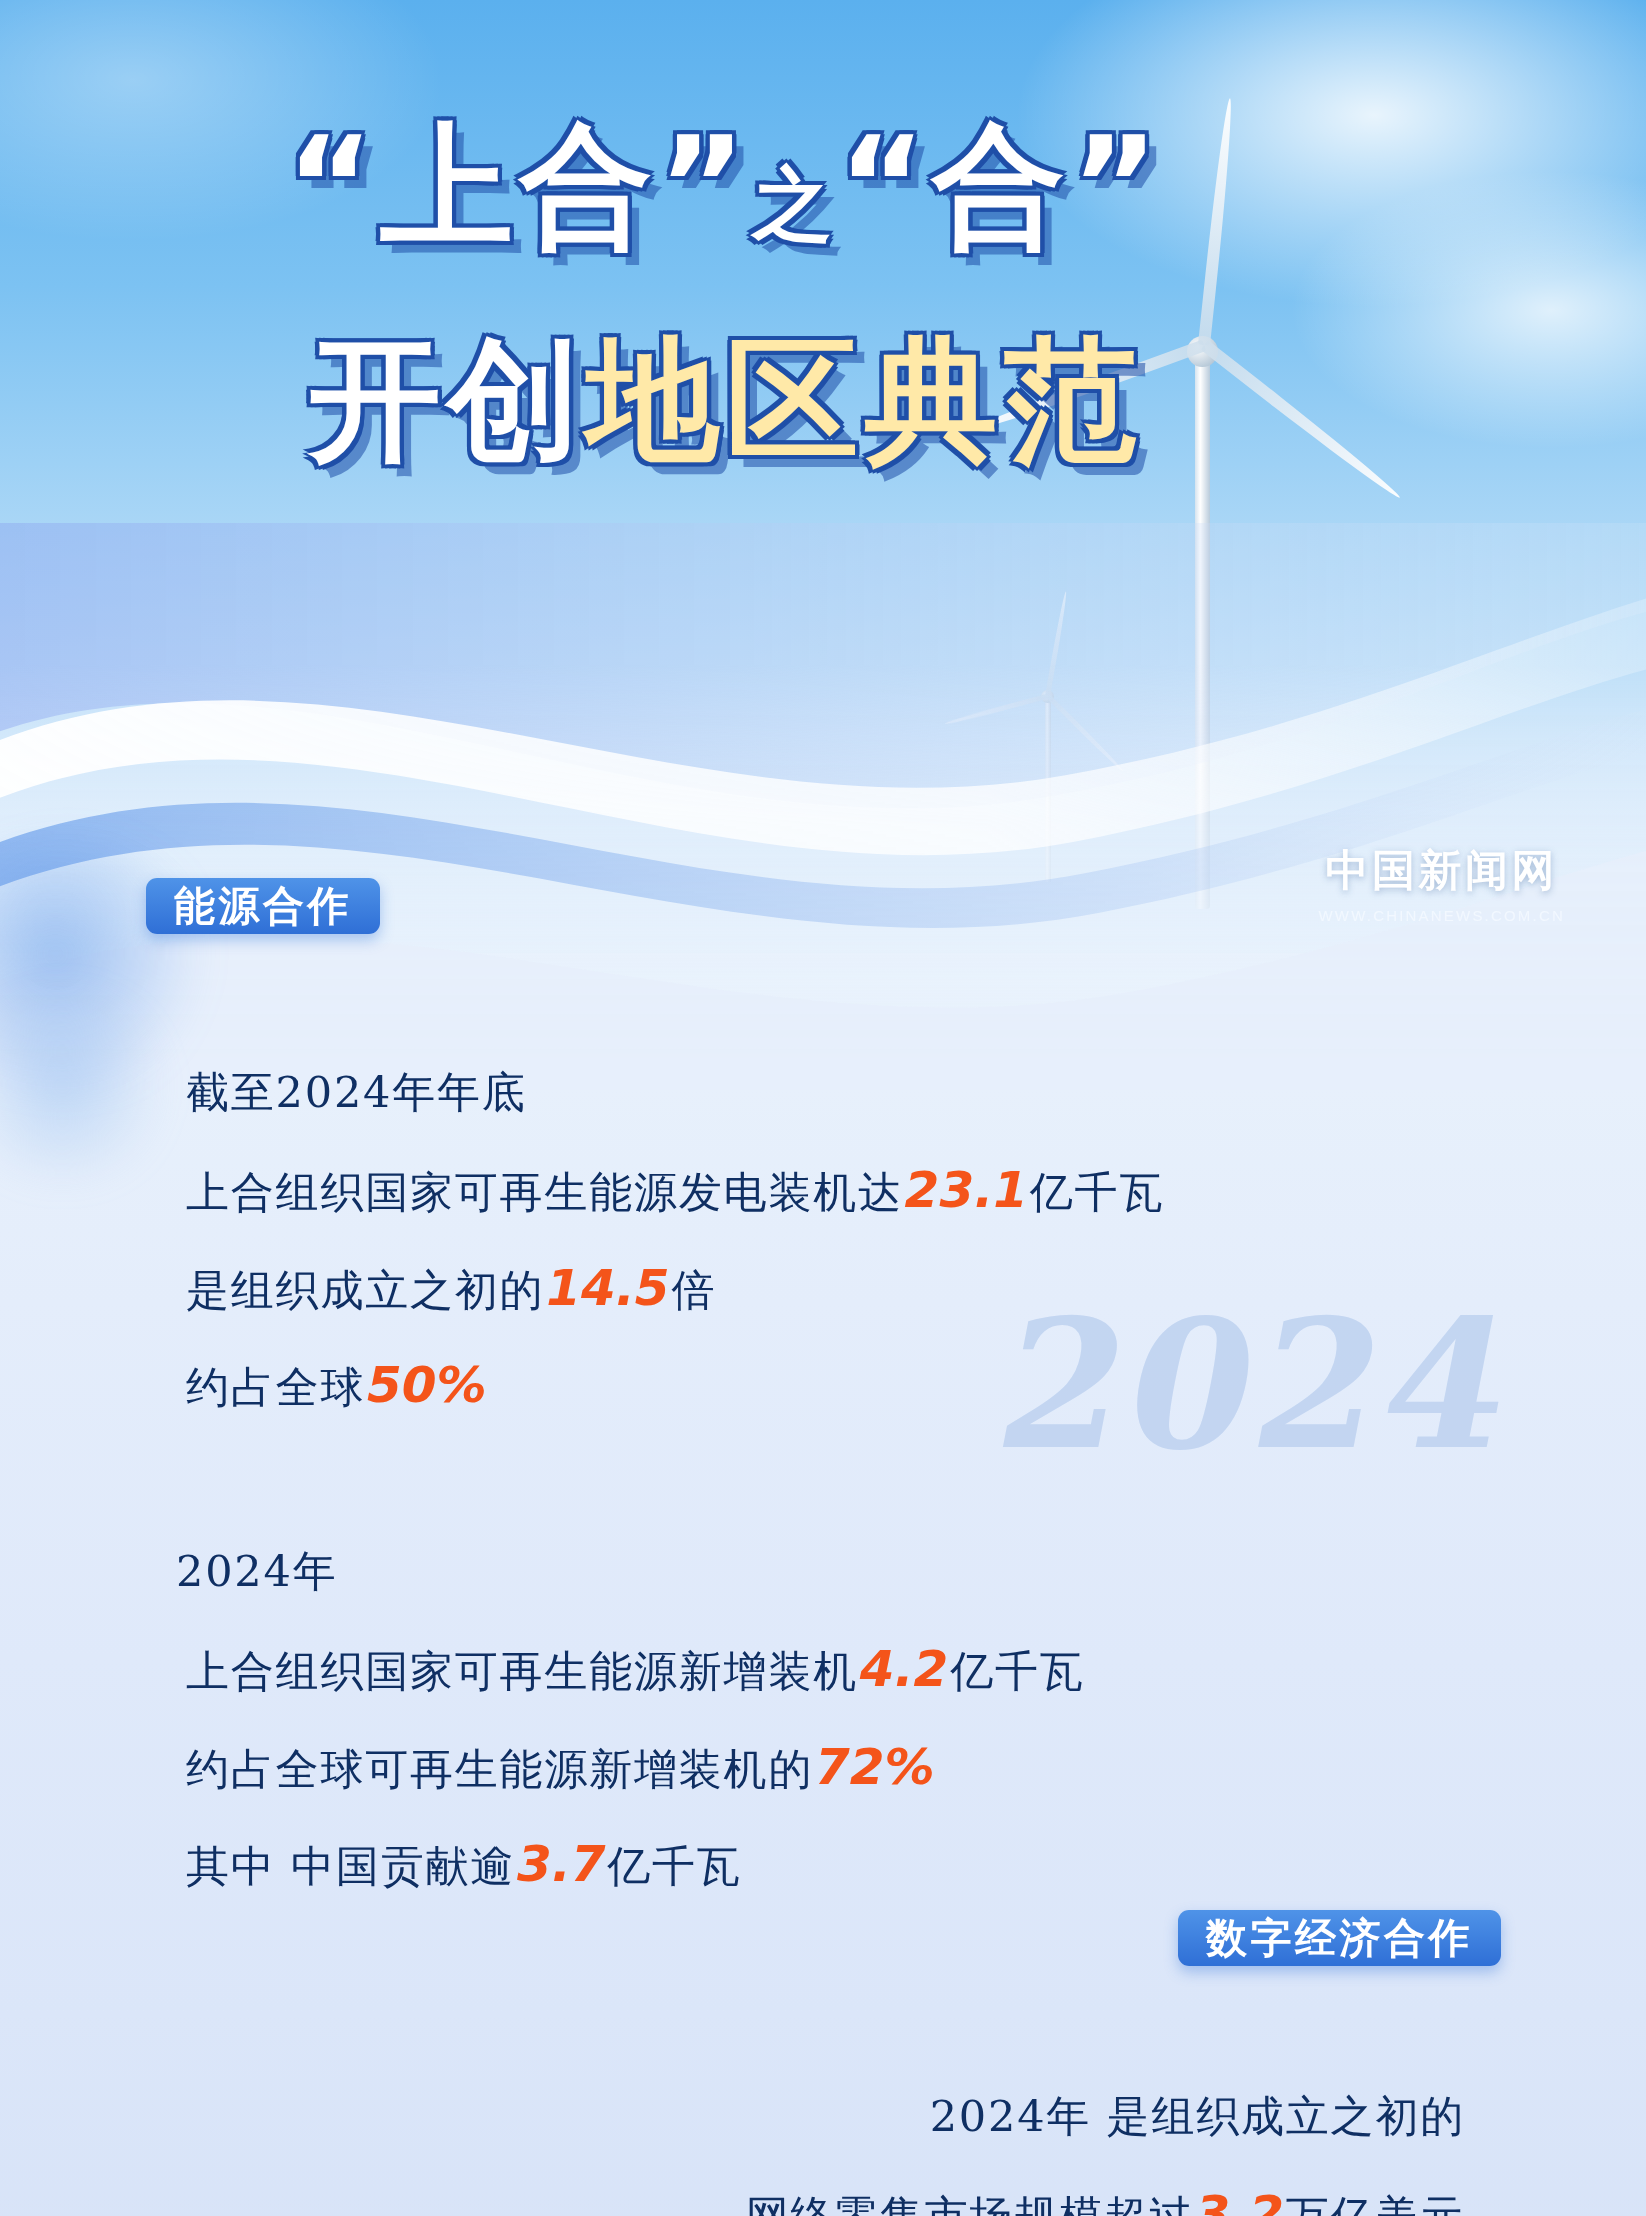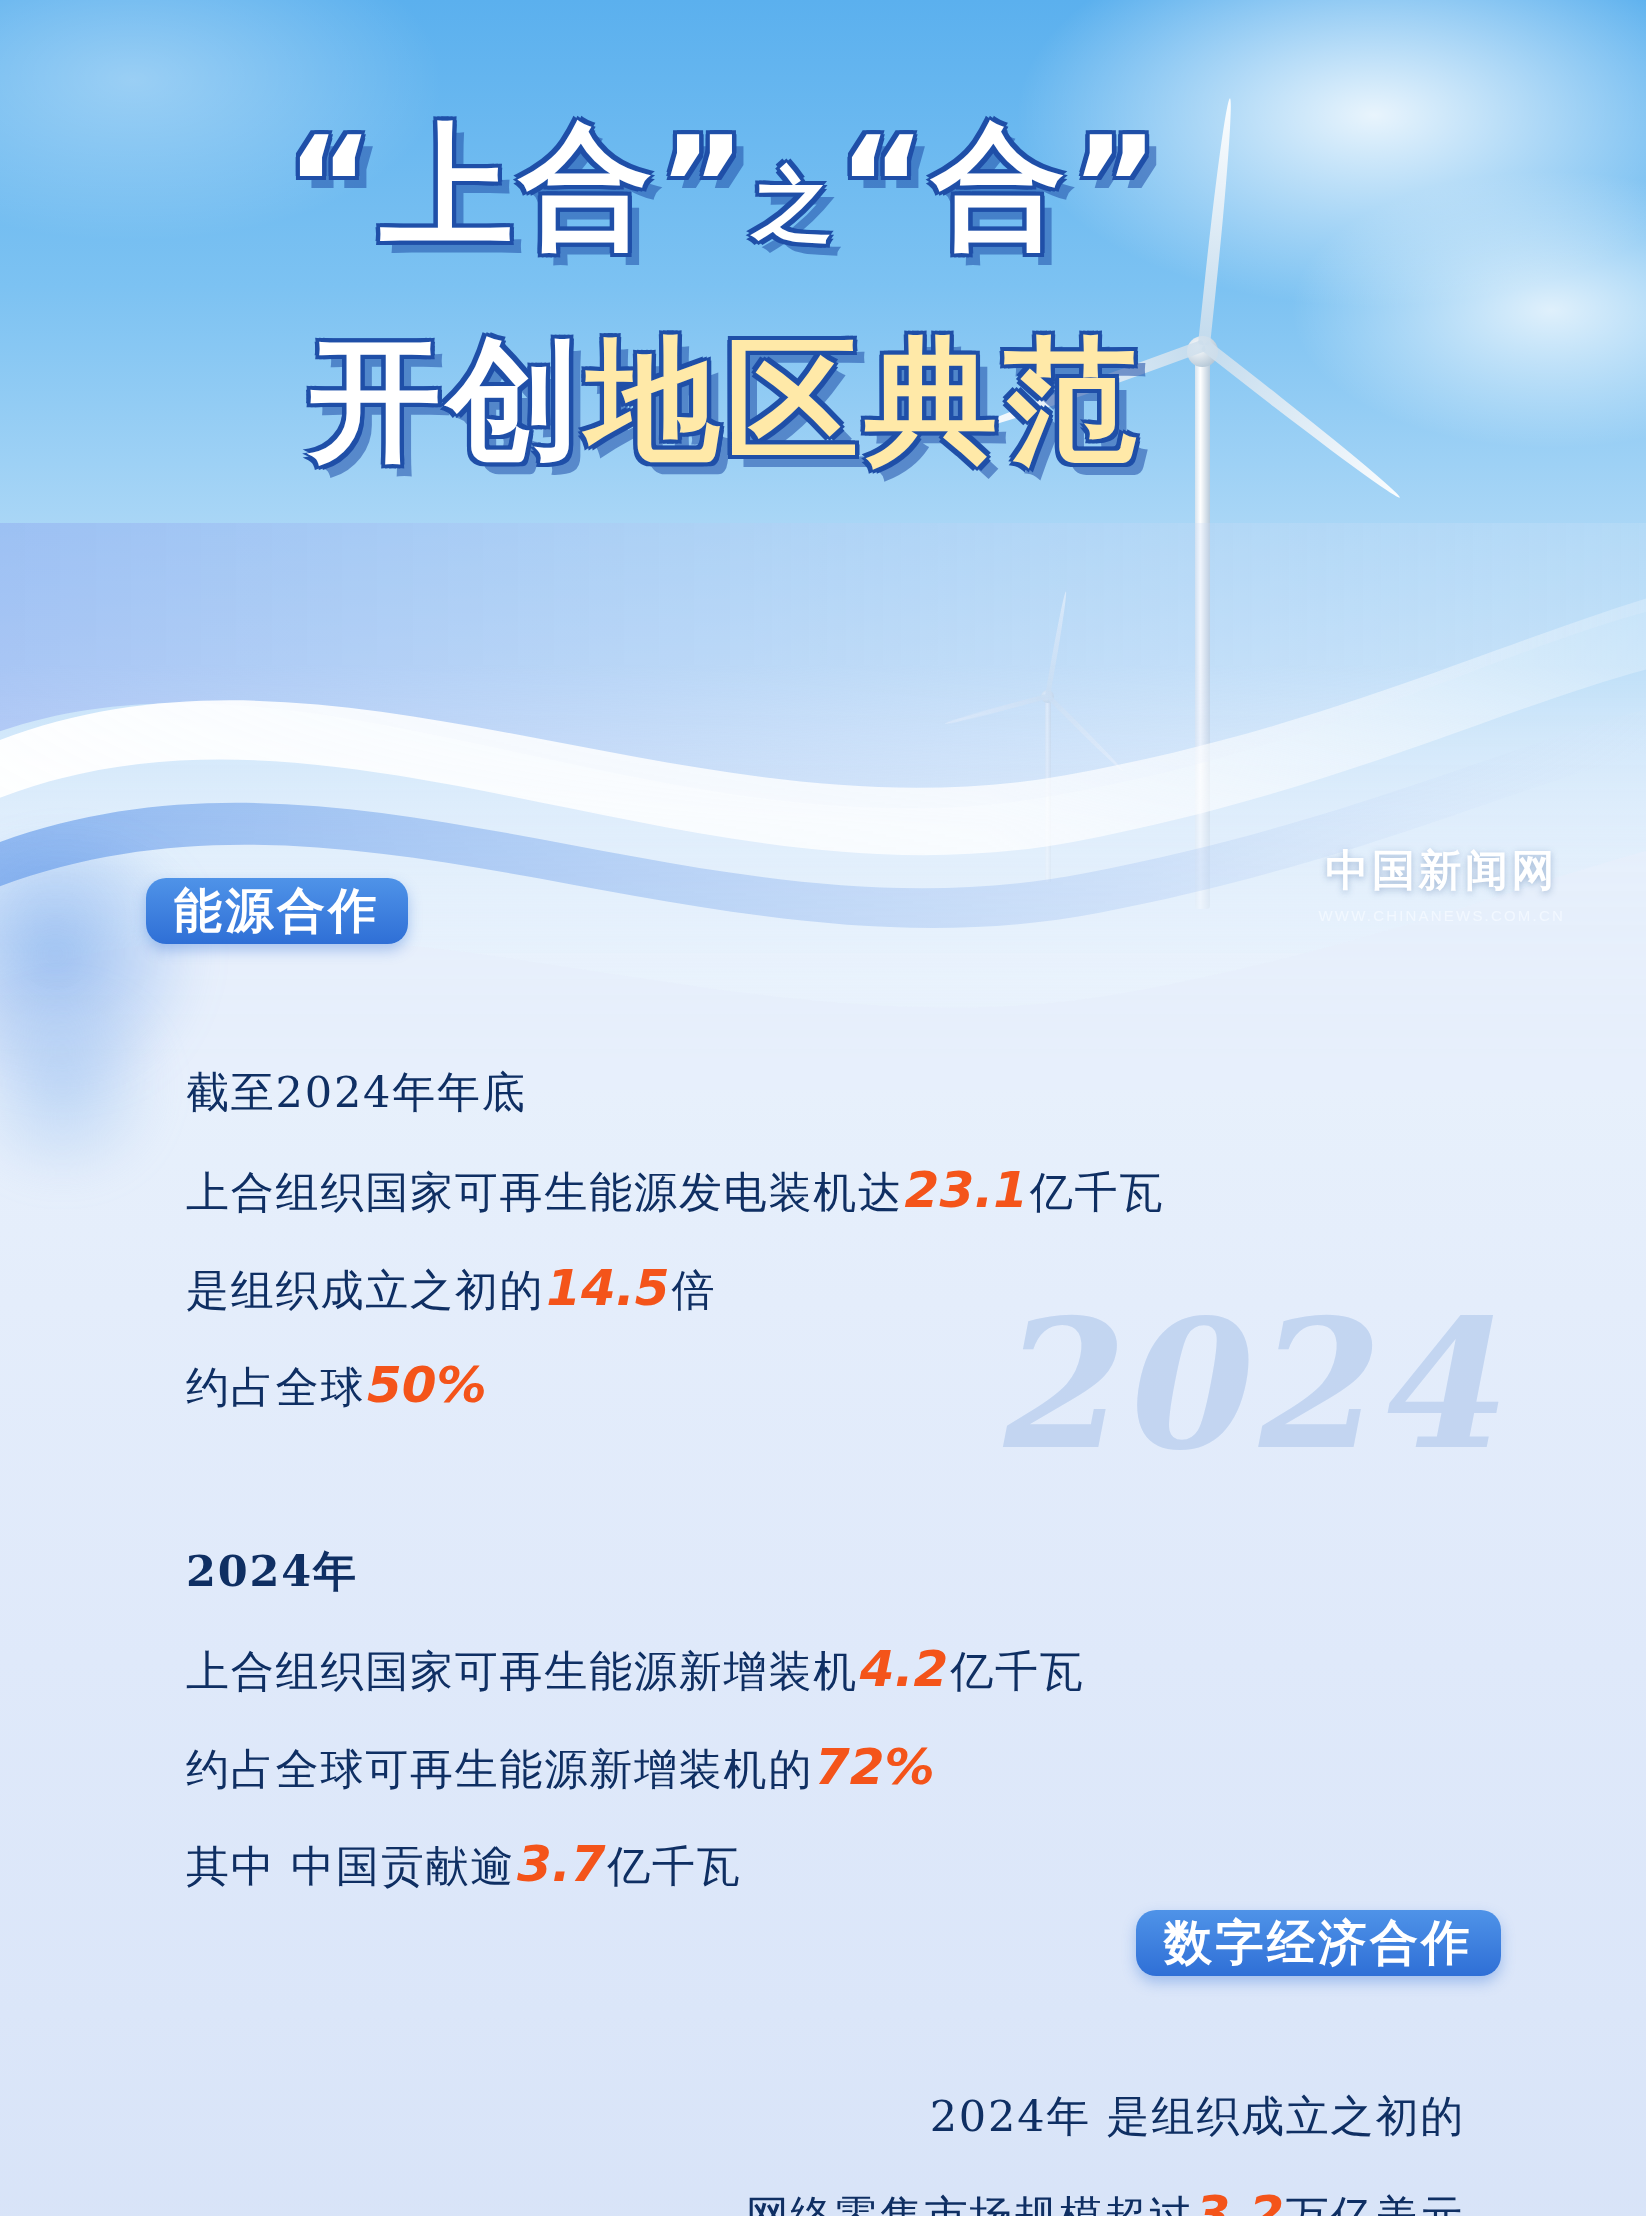--- a/index.html
+++ b/index.html
@@ -110,30 +110,30 @@
     color: #ffffff;
     text-shadow: 0 1.8px 7px rgba(40,80,140,0.35);
   }
   .logo-sub {
     margin-top: 7px; font-size: 15px; letter-spacing: 2.2px; color:#f2f8ff;
   }
 
   
   .pill {
     position: absolute;
-    height: 66px;
+    height: 56px;
     padding: 0 28px;
     display: flex; align-items: center; justify-content: center;
-    border-radius: 20px;
+    border-radius: 11px;
     background: linear-gradient(180deg, #4f93e8 0%, #2f6fd6 100%);
     box-shadow: 0 6.2px 13.3px rgba(47,111,214,0.35);
     color: #ffffff;
     font-family: "DejaVu Sans", sans-serif;
     font-weight: 700;
-    font-size: 48px;
+    font-size: 41px;
     letter-spacing: 3.5px;
     white-space: nowrap;
   }
   .pill-energy { left: 146px; top: 878px; }
   .pill-digital { right: 146px; top: 1910px; }
 
   
   .line {
     position: absolute;
     white-space: nowrap;
@@ -248,21 +248,21 @@
   <div class="line" style="left:186px; top:1161px;">
     <span>上合组织国家可再生能源发电装机达</span><span class="num">23.1</span><span>亿千瓦</span>
   </div>
   <div class="line" style="left:186px; top:1259px;">
     <span>是组织成立之初的</span><span class="num">14.5</span><span>倍</span>
   </div>
   <div class="line" style="left:186px; top:1356px;">
     <span>约占全球</span><span class="num">50%</span>
   </div>
 
-  <div class="line" style="left:186px; top:1543px;font-weight:bold;">
+  <div class="line" style="left:176px; top:1543px;">
     <span>2024年</span>
   </div>
   <div class="line" style="left:186px; top:1640px;">
     <span>上合组织国家可再生能源新增装机</span><span class="num">4.2</span><span>亿千瓦</span>
   </div>
   <div class="line" style="left:186px; top:1738px;">
     <span>约占全球可再生能源新增装机的</span><span class="num">72%</span>
   </div>
   <div class="line" style="left:186px; top:1835px;">
     <span>其中  中国贡献逾</span><span class="num">3.7</span><span>亿千瓦</span>

